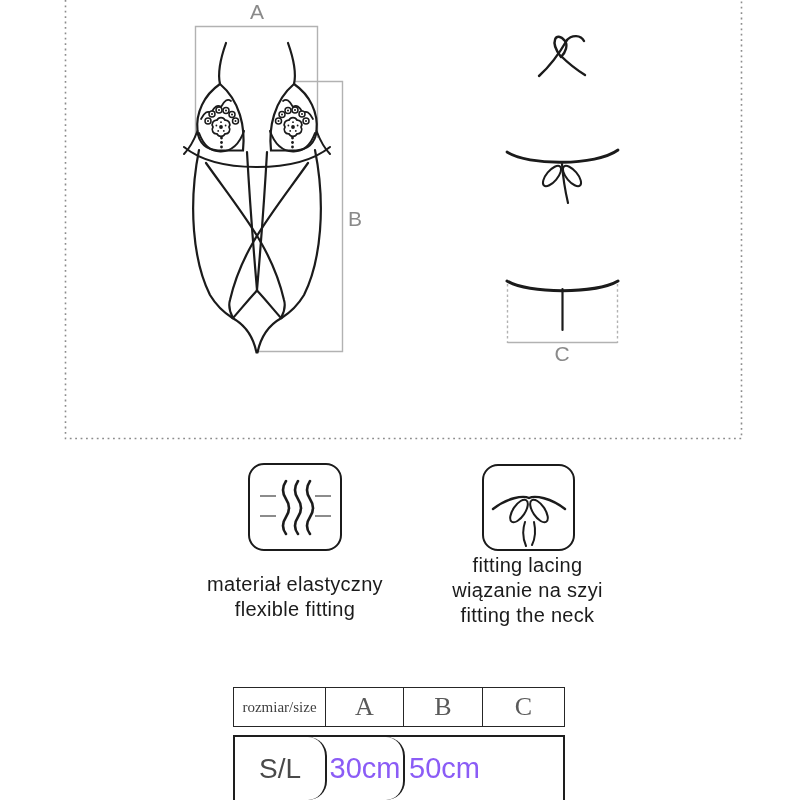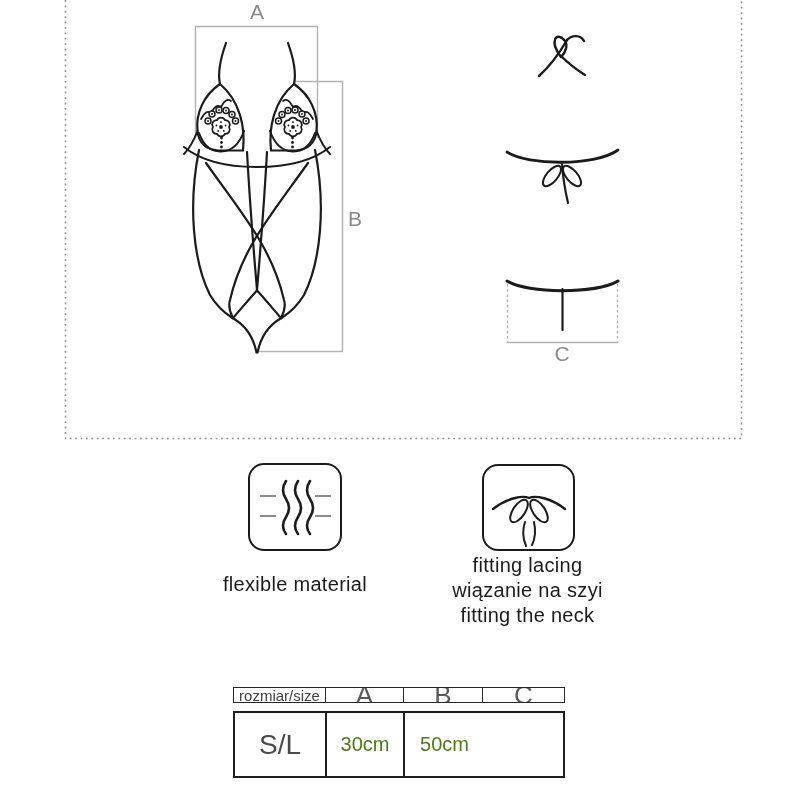--- a/index.html
+++ b/index.html
@@ -19,35 +19,35 @@
     font-weight:500;letter-spacing:.3px;color:#1b1b1b;
   }
   #caption-elastic{left:175px;top:572px;width:240px;}
   #caption-lacing{left:420px;top:553px;width:215px;}
   .caption span{display:block;}
   .svg-label{font-family:"Liberation Sans", sans-serif;}
 
   
   #size-table{position:absolute;left:233px;top:687px;width:332px;}
   .tbl-header{
-    box-sizing:border-box;width:332px;height:16px;border:1.6px solid #262626;
-    display:grid;grid-template-columns:92px 78px 79px auto;
+    box-sizing:border-box;width:332px;height:40px;border:1.6px solid #262626;
+    display:grid;grid-template-columns:92px 78px 79px auto;font-family:Liberation Serif, serif;
   }
   .tbl-body{
     box-sizing:border-box;width:332px;height:67px;border:2.6px solid #1e1e1e;
     display:grid;grid-template-columns:92px 78px 79px auto;margin-top:8px;
   }
   .cell{display:flex;align-items:center;justify-content:center;overflow:hidden;}
   .tbl-header .cell{border-right:1.6px solid #262626;}
-  .tbl-body   .cell{border-right:2.6px solid #1e1e1e;}
+  .tbl-body   .cell{border-right:2.6px solid #1e1e1e;border-radius:19px;}
   .tbl-header .cell:last-child,.tbl-body .cell:last-child{border-right:none;}
   .h-size{font-size:15px;color:#3f3f3f;}
   .h-letter{font-size:26px;color:#5a5a5a;font-weight:400;}
   .b-size{font-size:28px;color:#4a4a4a;}
-  .b-val{font-size:20px;color:#4d7c0f;}
+  .b-val{font-size:29px;color:#8b5cf6;}
 </style>
 </head>
 <body>
 
 <div id="stage">
 
   <svg id="diagram-svg" width="800" height="450" viewBox="0 0 800 450">
 
     <path d="M 65.5,0 V 438.5 H 741.5 V 0" fill="none" stroke="#8c8c8c" stroke-width="1.6" stroke-dasharray="1.8 3.6"></path>
 
@@ -161,21 +161,22 @@
         <path d="M 6,40 C 20,29 36,26 42,29 C 48,26 64,29 78,40" stroke-width="2.4"></path>
         <ellipse cx="32" cy="42" rx="6" ry="13" transform="rotate(34 32 42)" stroke-width="2"></ellipse>
         <ellipse cx="52" cy="42" rx="6" ry="13" transform="rotate(-34 52 42)" stroke-width="2"></ellipse>
         <path d="M 38,53 C 35,62 36,70 39,77" stroke-width="2"></path>
         <path d="M 47,53 C 49,62 48,70 45,76" stroke-width="2"></path>
       </g>
     </svg>
   </div>
 
   <div class="caption" id="caption-elastic">
-    <span>flexible material</span>
+    <span>materiał elastyczny</span>
+    <span>flexible fitting</span>
   </div>
   <div class="caption" id="caption-lacing">
     <span>fitting lacing</span>
     <span>wiązanie na szyi</span>
     <span>fitting the neck</span>
   </div>
 
   <div id="size-table">
     <div class="tbl-header">
       <div class="cell h-size">rozmiar/size</div>

